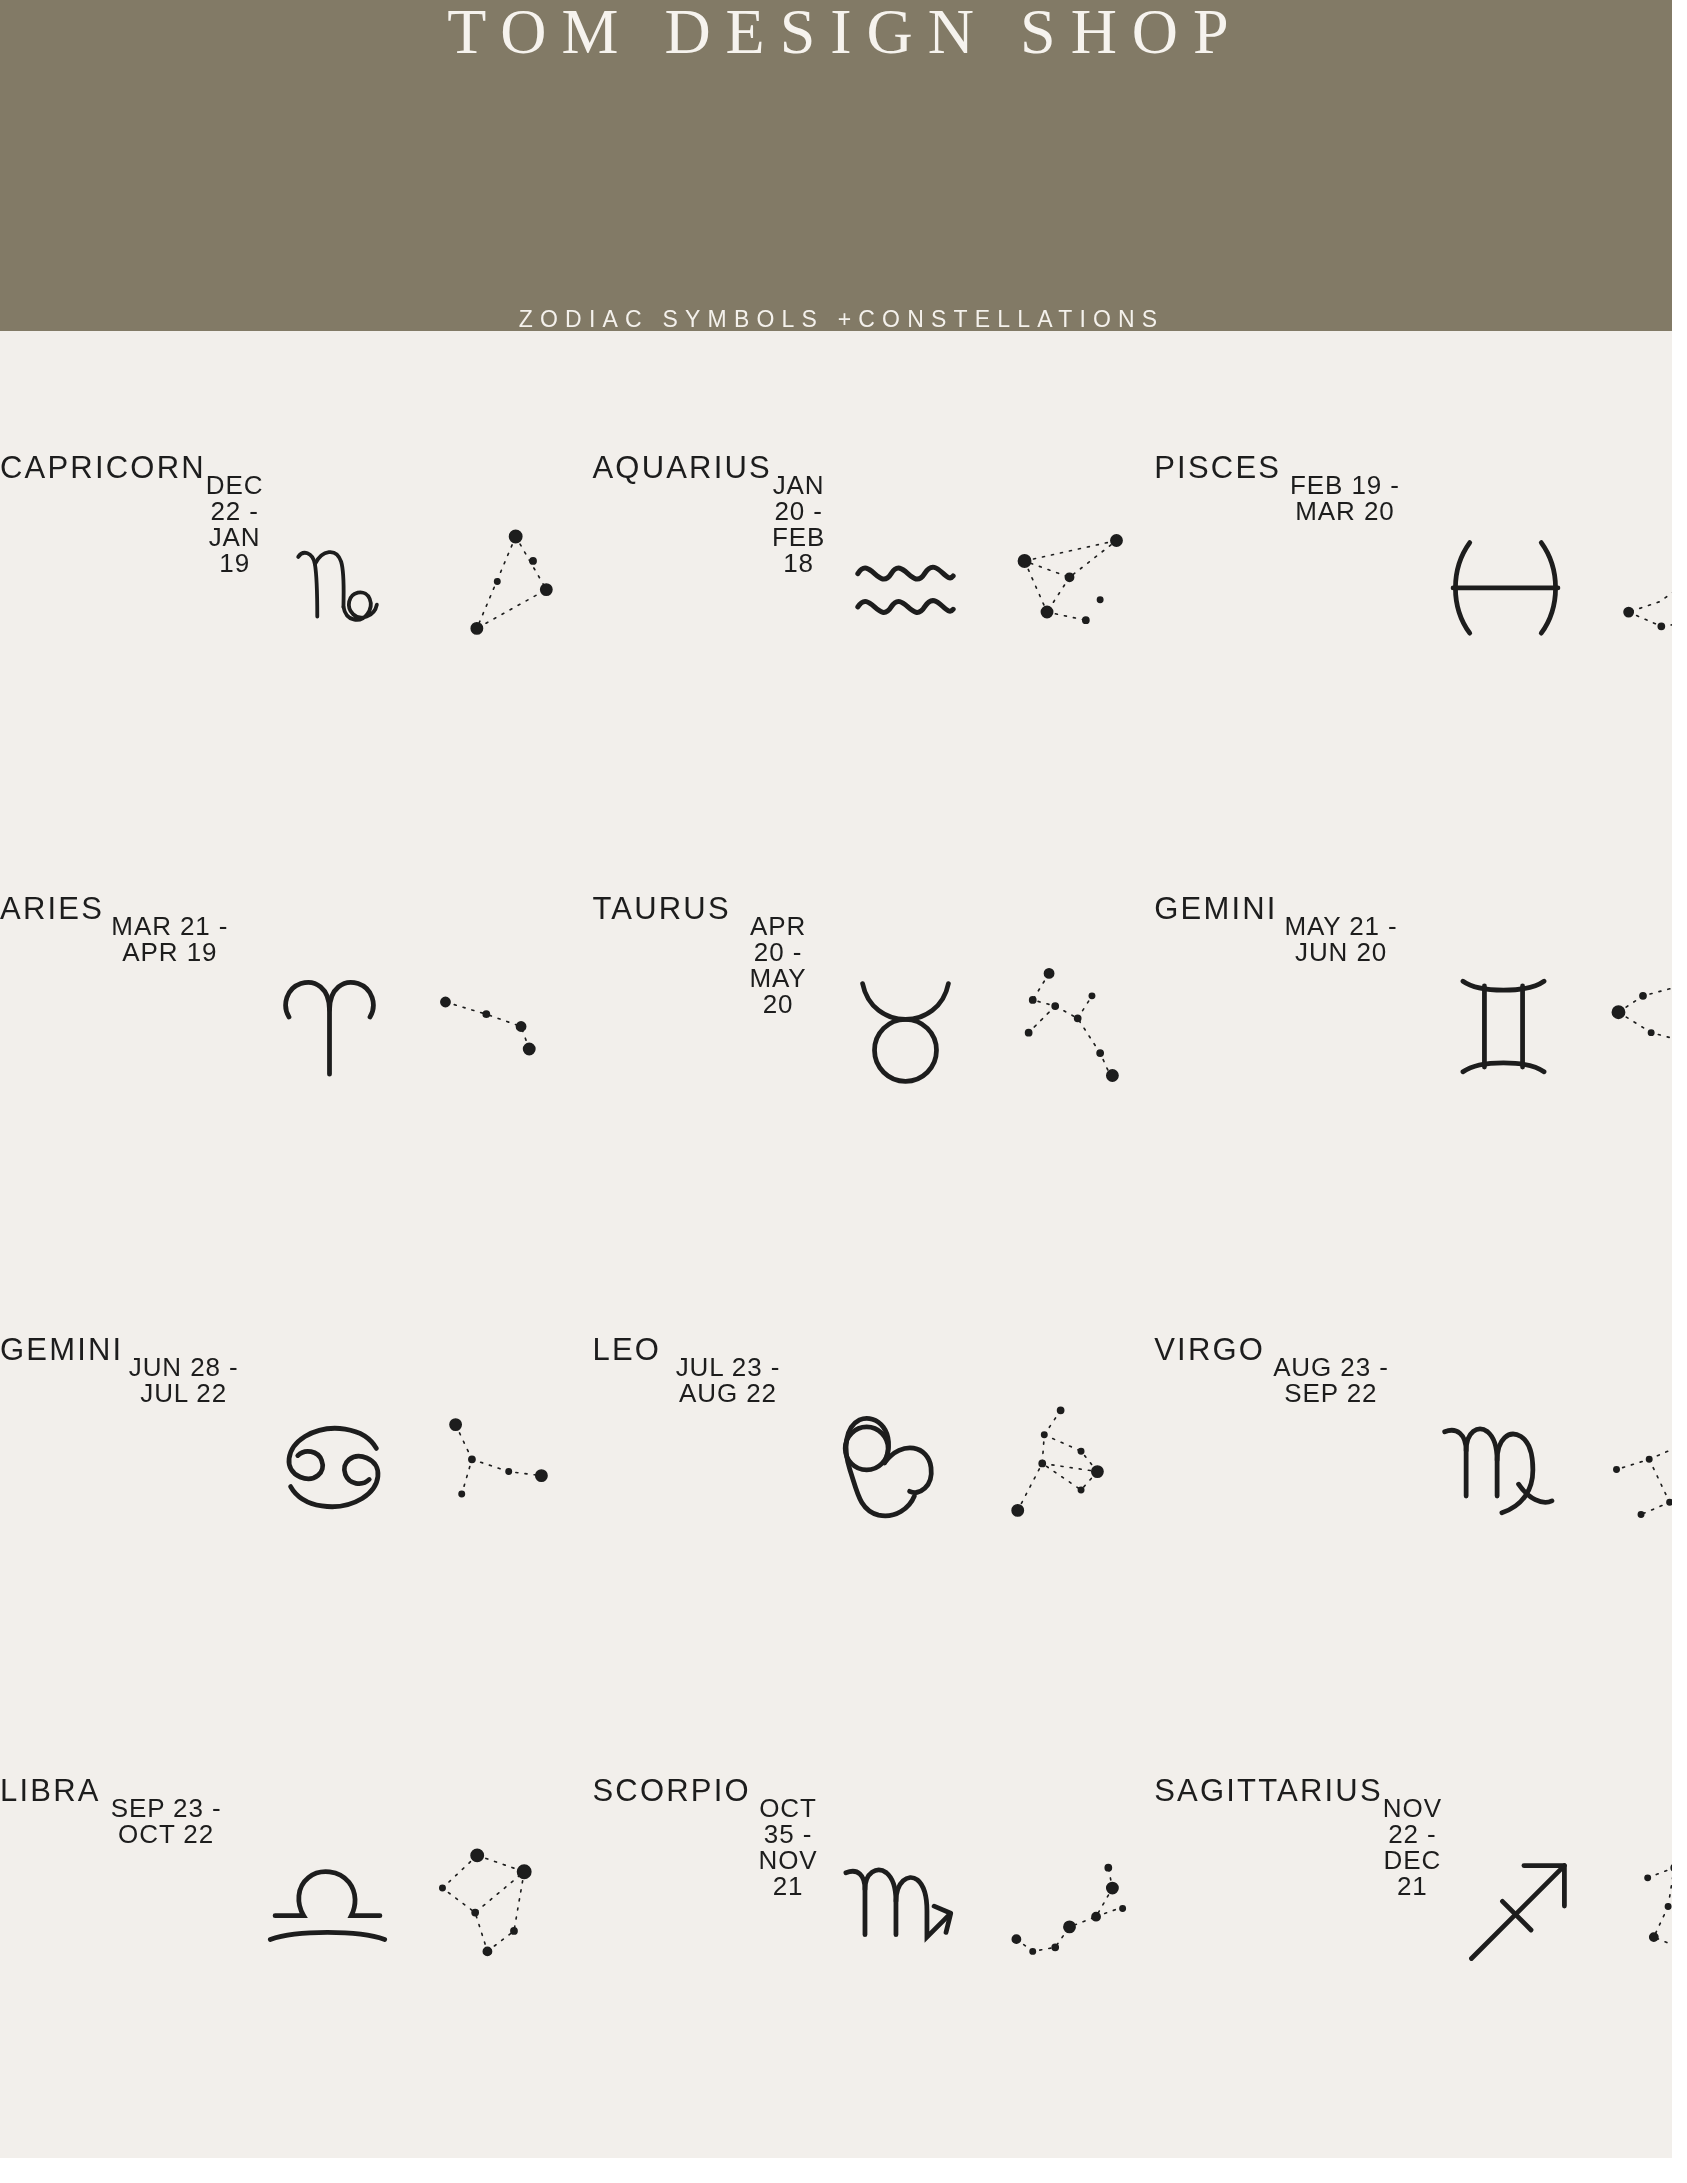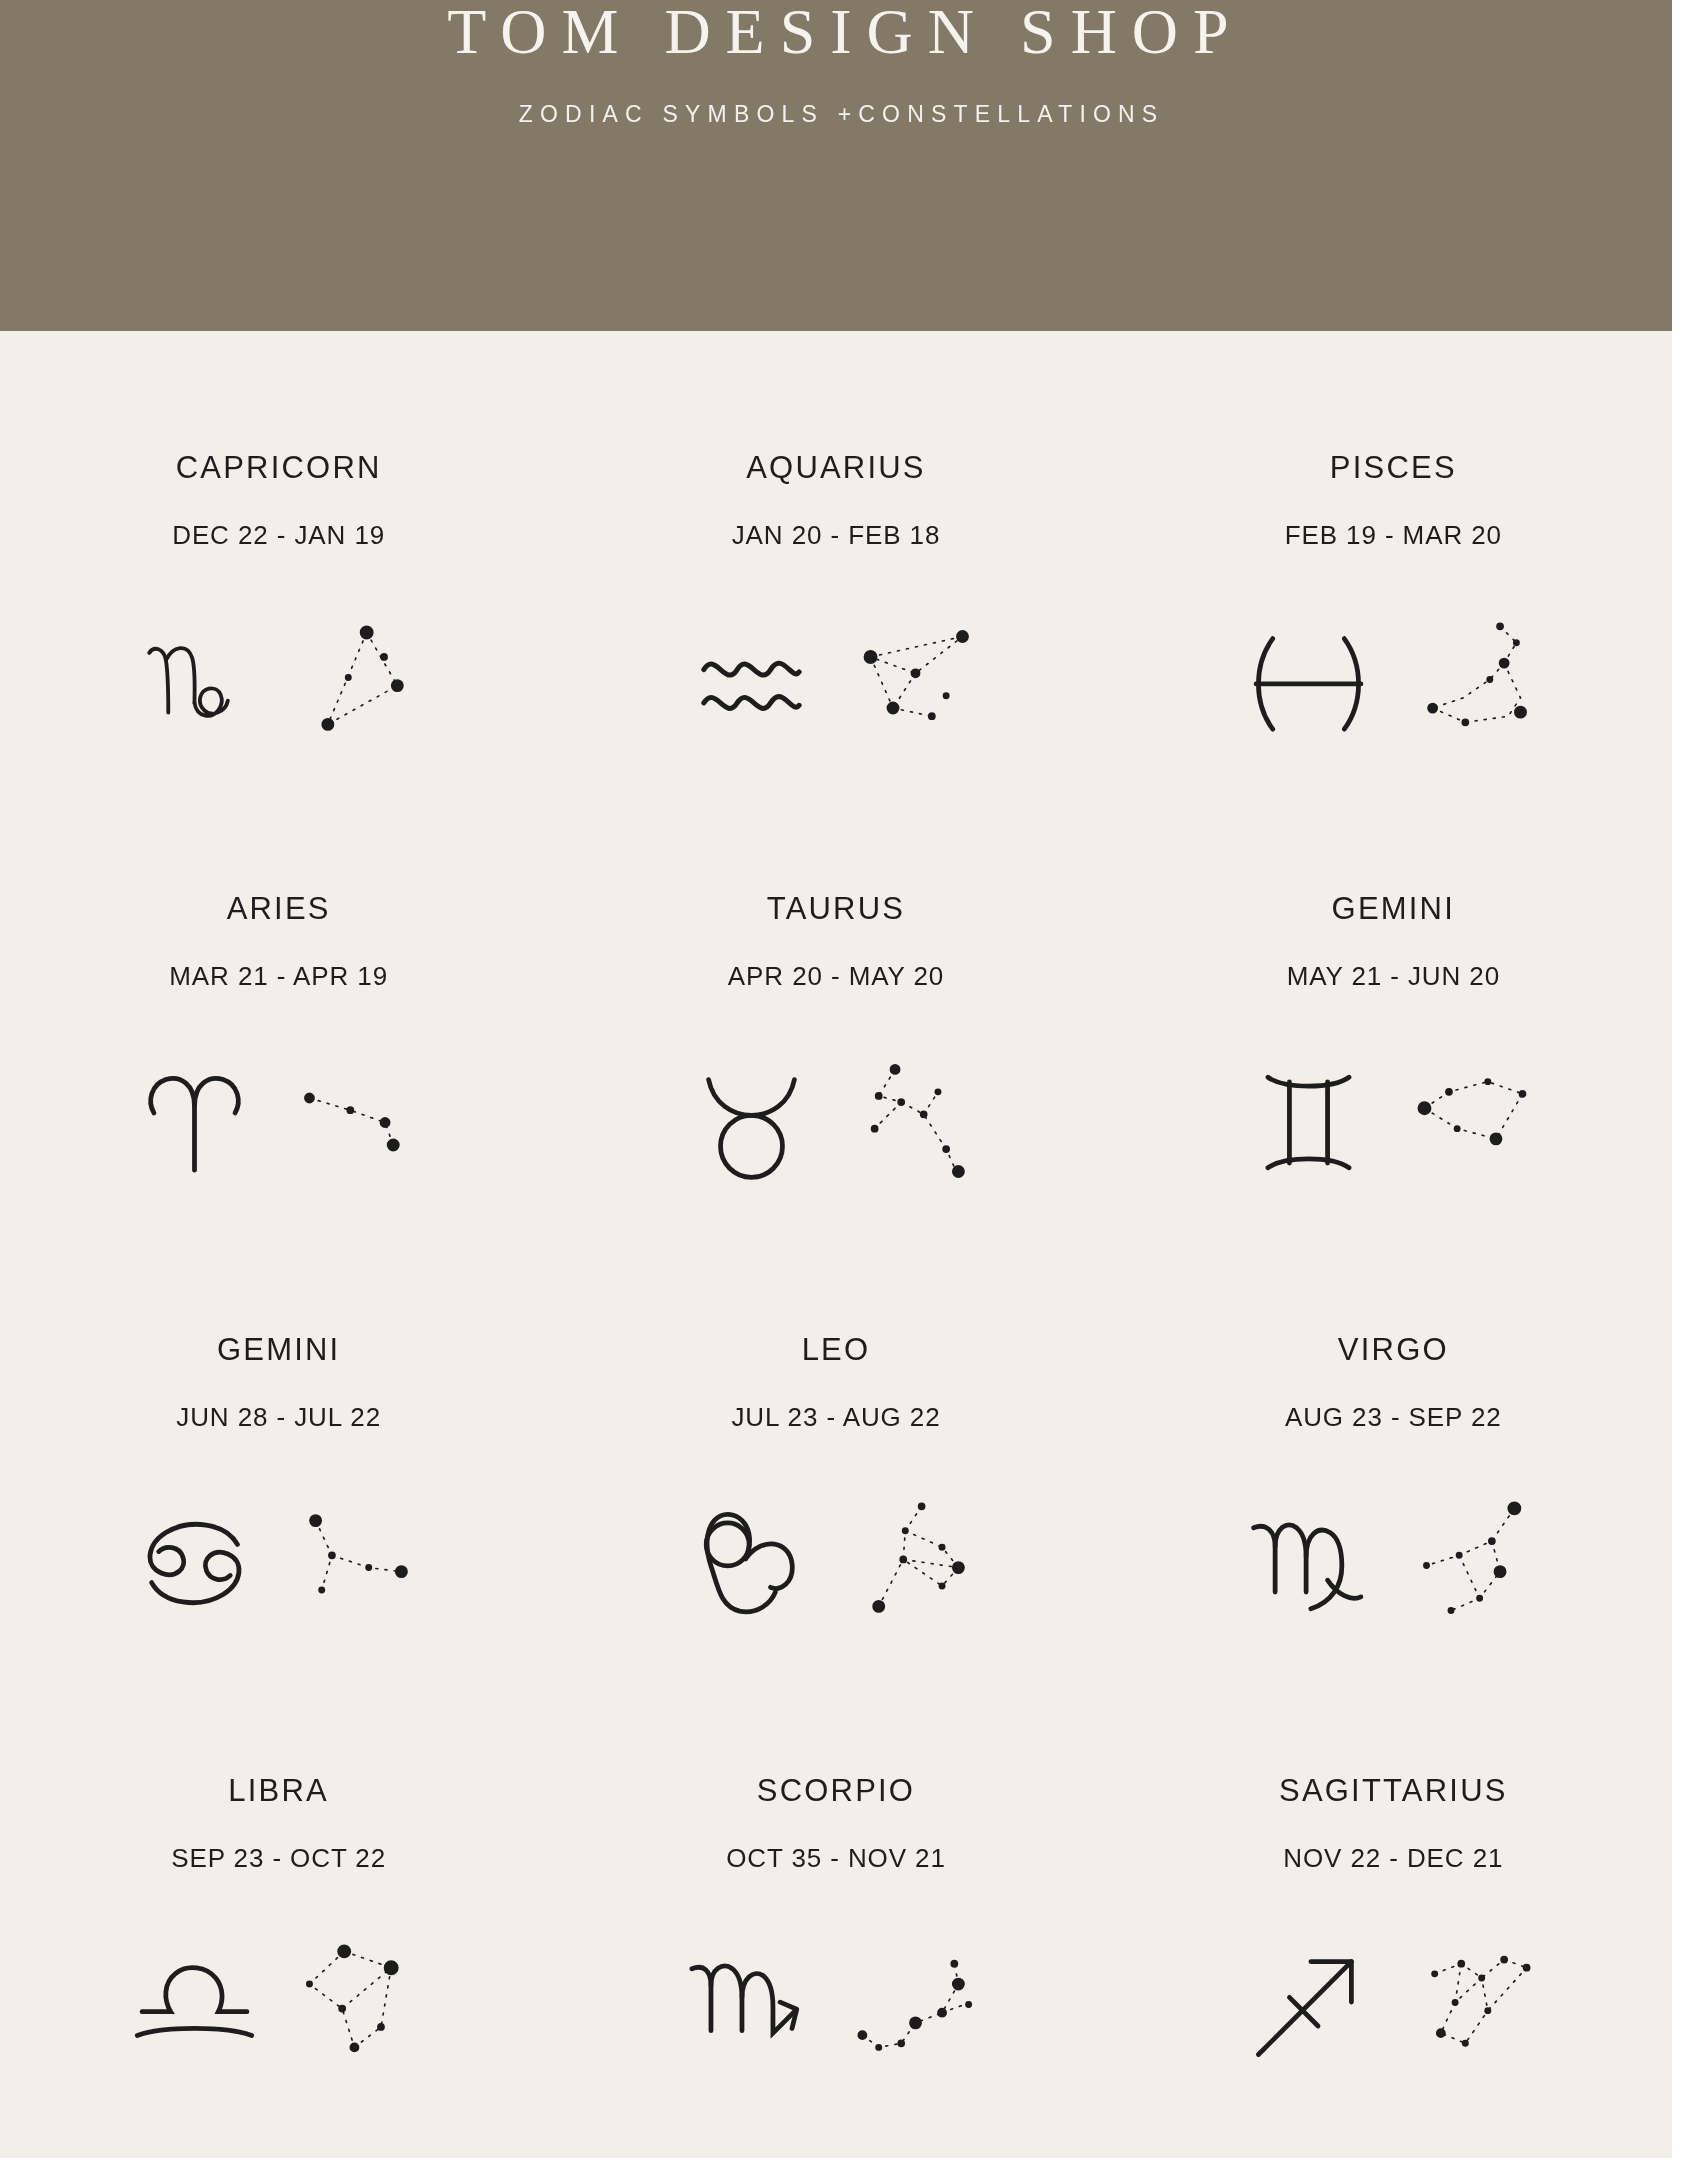--- a/index.html
+++ b/index.html
@@ -39,21 +39,21 @@
   .header {
     position: absolute;
     top: 0;
     left: 0;
     width: 1676px;
     height: 331px;
     background: #827a66;
     display: flex;
     flex-direction: column;
     align-items: center;
-    justify-content: flex-start;
+    justify-content: space-between;
   }
   .header-title {
     font-family: "Liberation Serif", serif;
     color: #f6f3ee;
     font-size: 64px;
     letter-spacing: 15px;
     font-weight: 400;
     text-indent: 15px;
     line-height: 1;
     margin-bottom: 39px;
@@ -71,22 +71,22 @@
     position: absolute;
     top: 388px;
     left: 0;
     width: 1672px;
     display: grid;
     grid-template-columns: repeat(3, 1fr);
     grid-template-rows: repeat(4, 441px);
   }
   .cell {
     display: flex;
-    flex-direction: column;
-    align-items: center;
+    flex-direction: row;
+    align-items: flex-start;
     padding-top: 64px;
     box-sizing: border-box;
   }
   .sign-name {
     font-size: 31px;
     letter-spacing: 2.2px;
     color: #1d1d1d;
     line-height: 1;
     margin-bottom: 18.6px;
     text-align: center;

